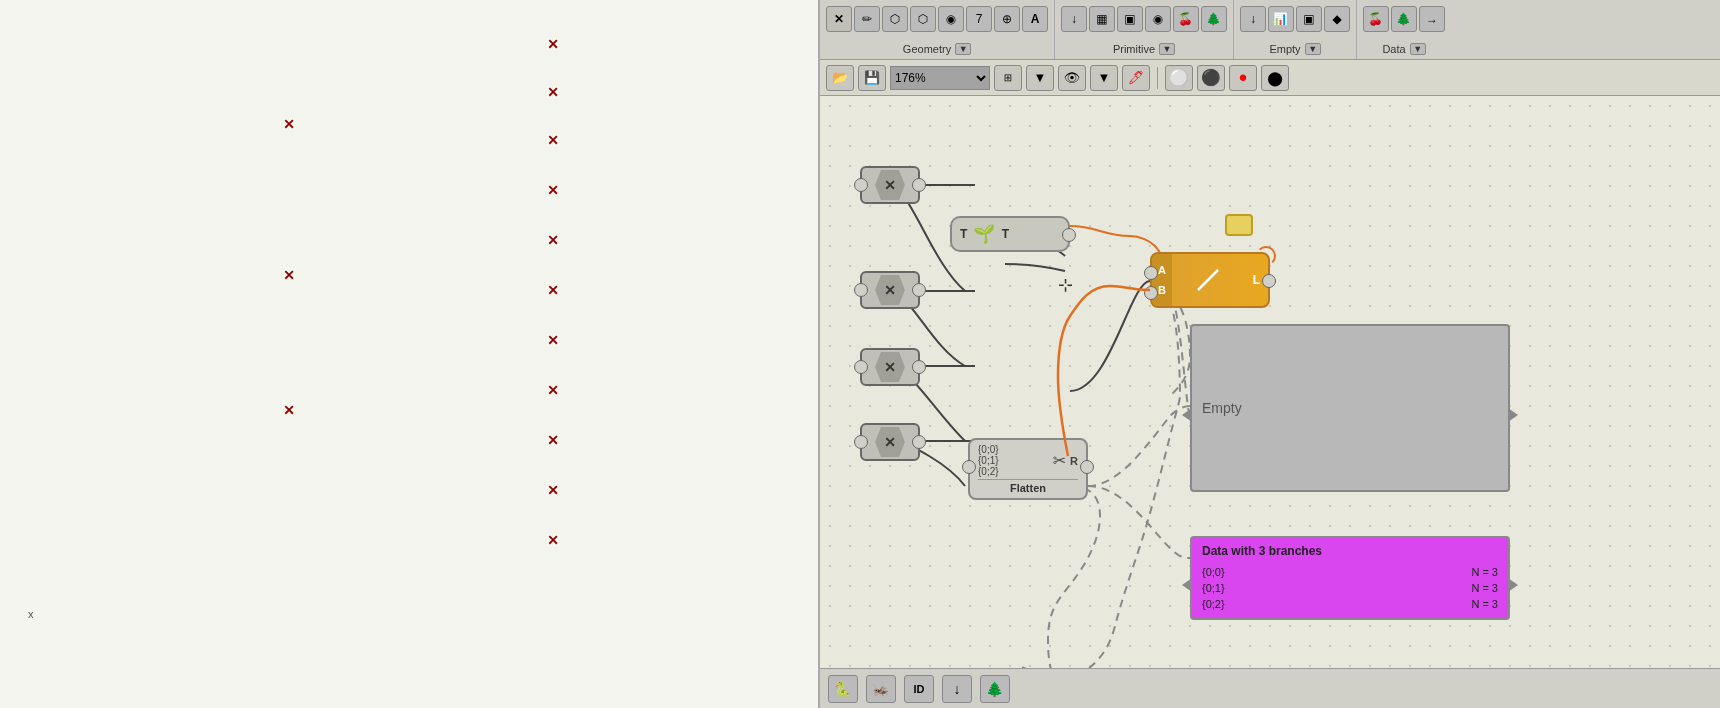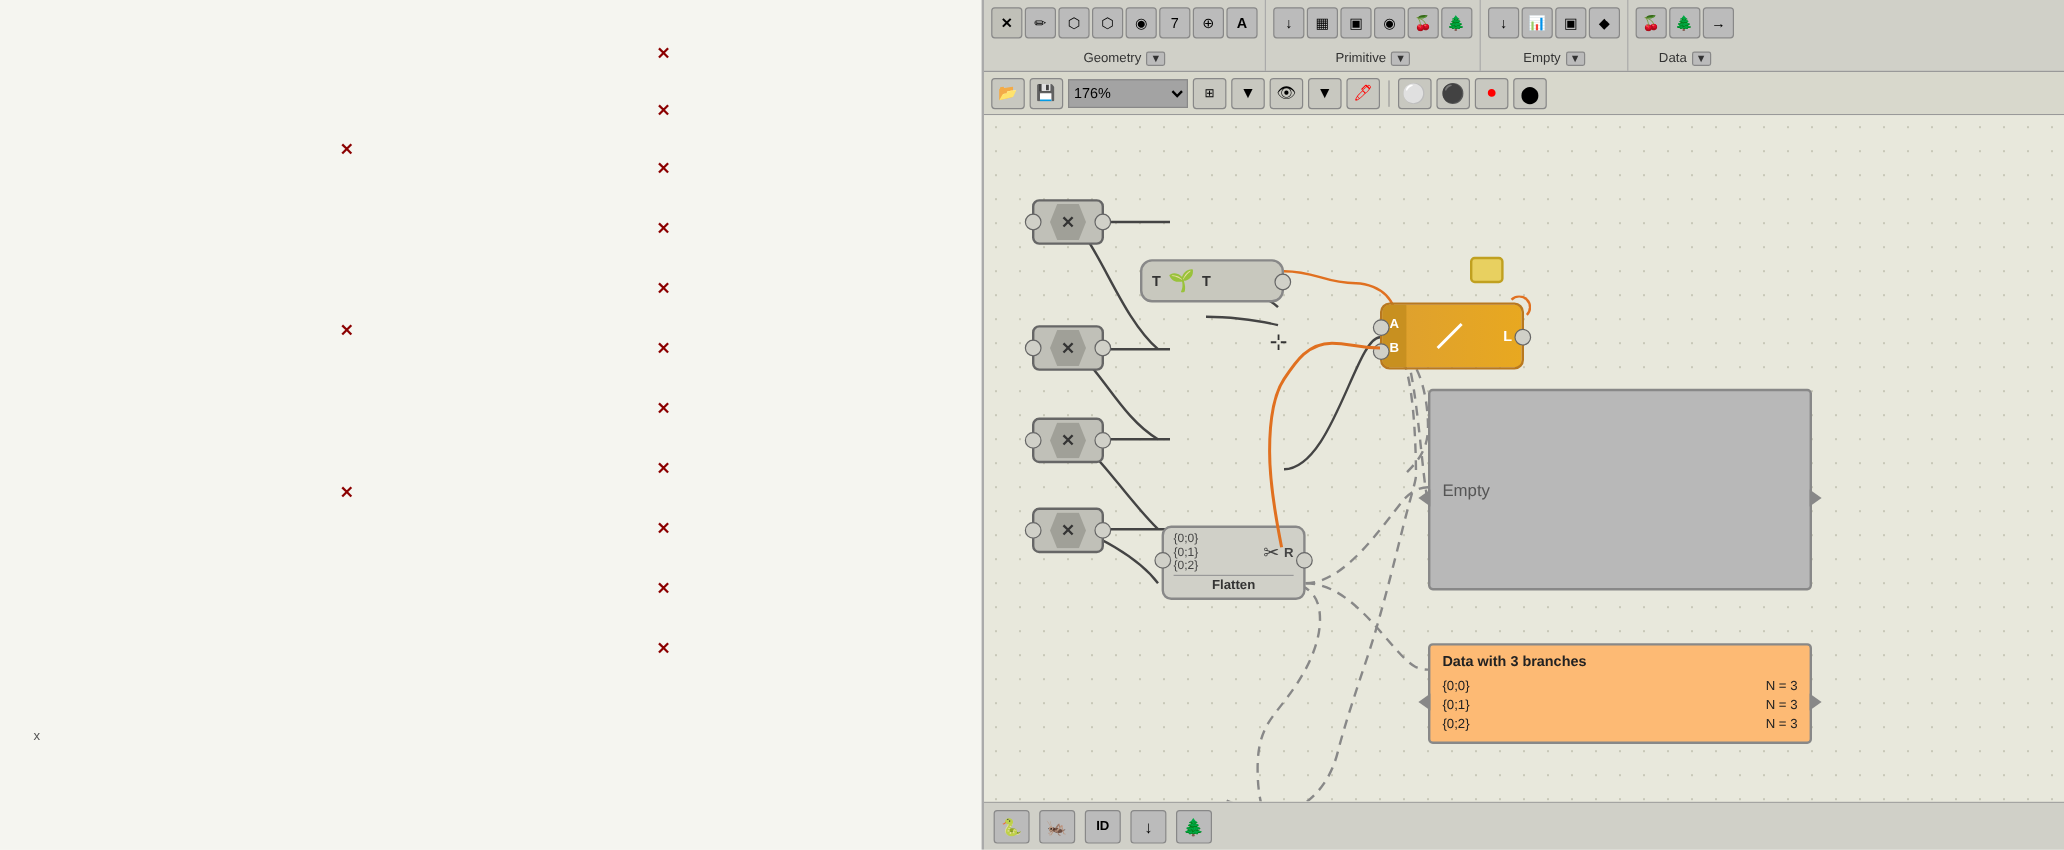--- a/index.html
+++ b/index.html
@@ -238,21 +238,21 @@
       border-radius: 4px;
       display: flex;
       align-items: center;
       justify-content: flex-start;
       padding: 6px 10px;
     }
 
     
     .data-panel {
       position: absolute;
-      background: #fdba74;
+      background: #d946ef;
       border: 2px solid #888;
       border-radius: 4px;
       padding: 6px 10px;
       font-size: 11px;
       color: #222;
     }
 
     
     svg.wires {
       position: absolute;

